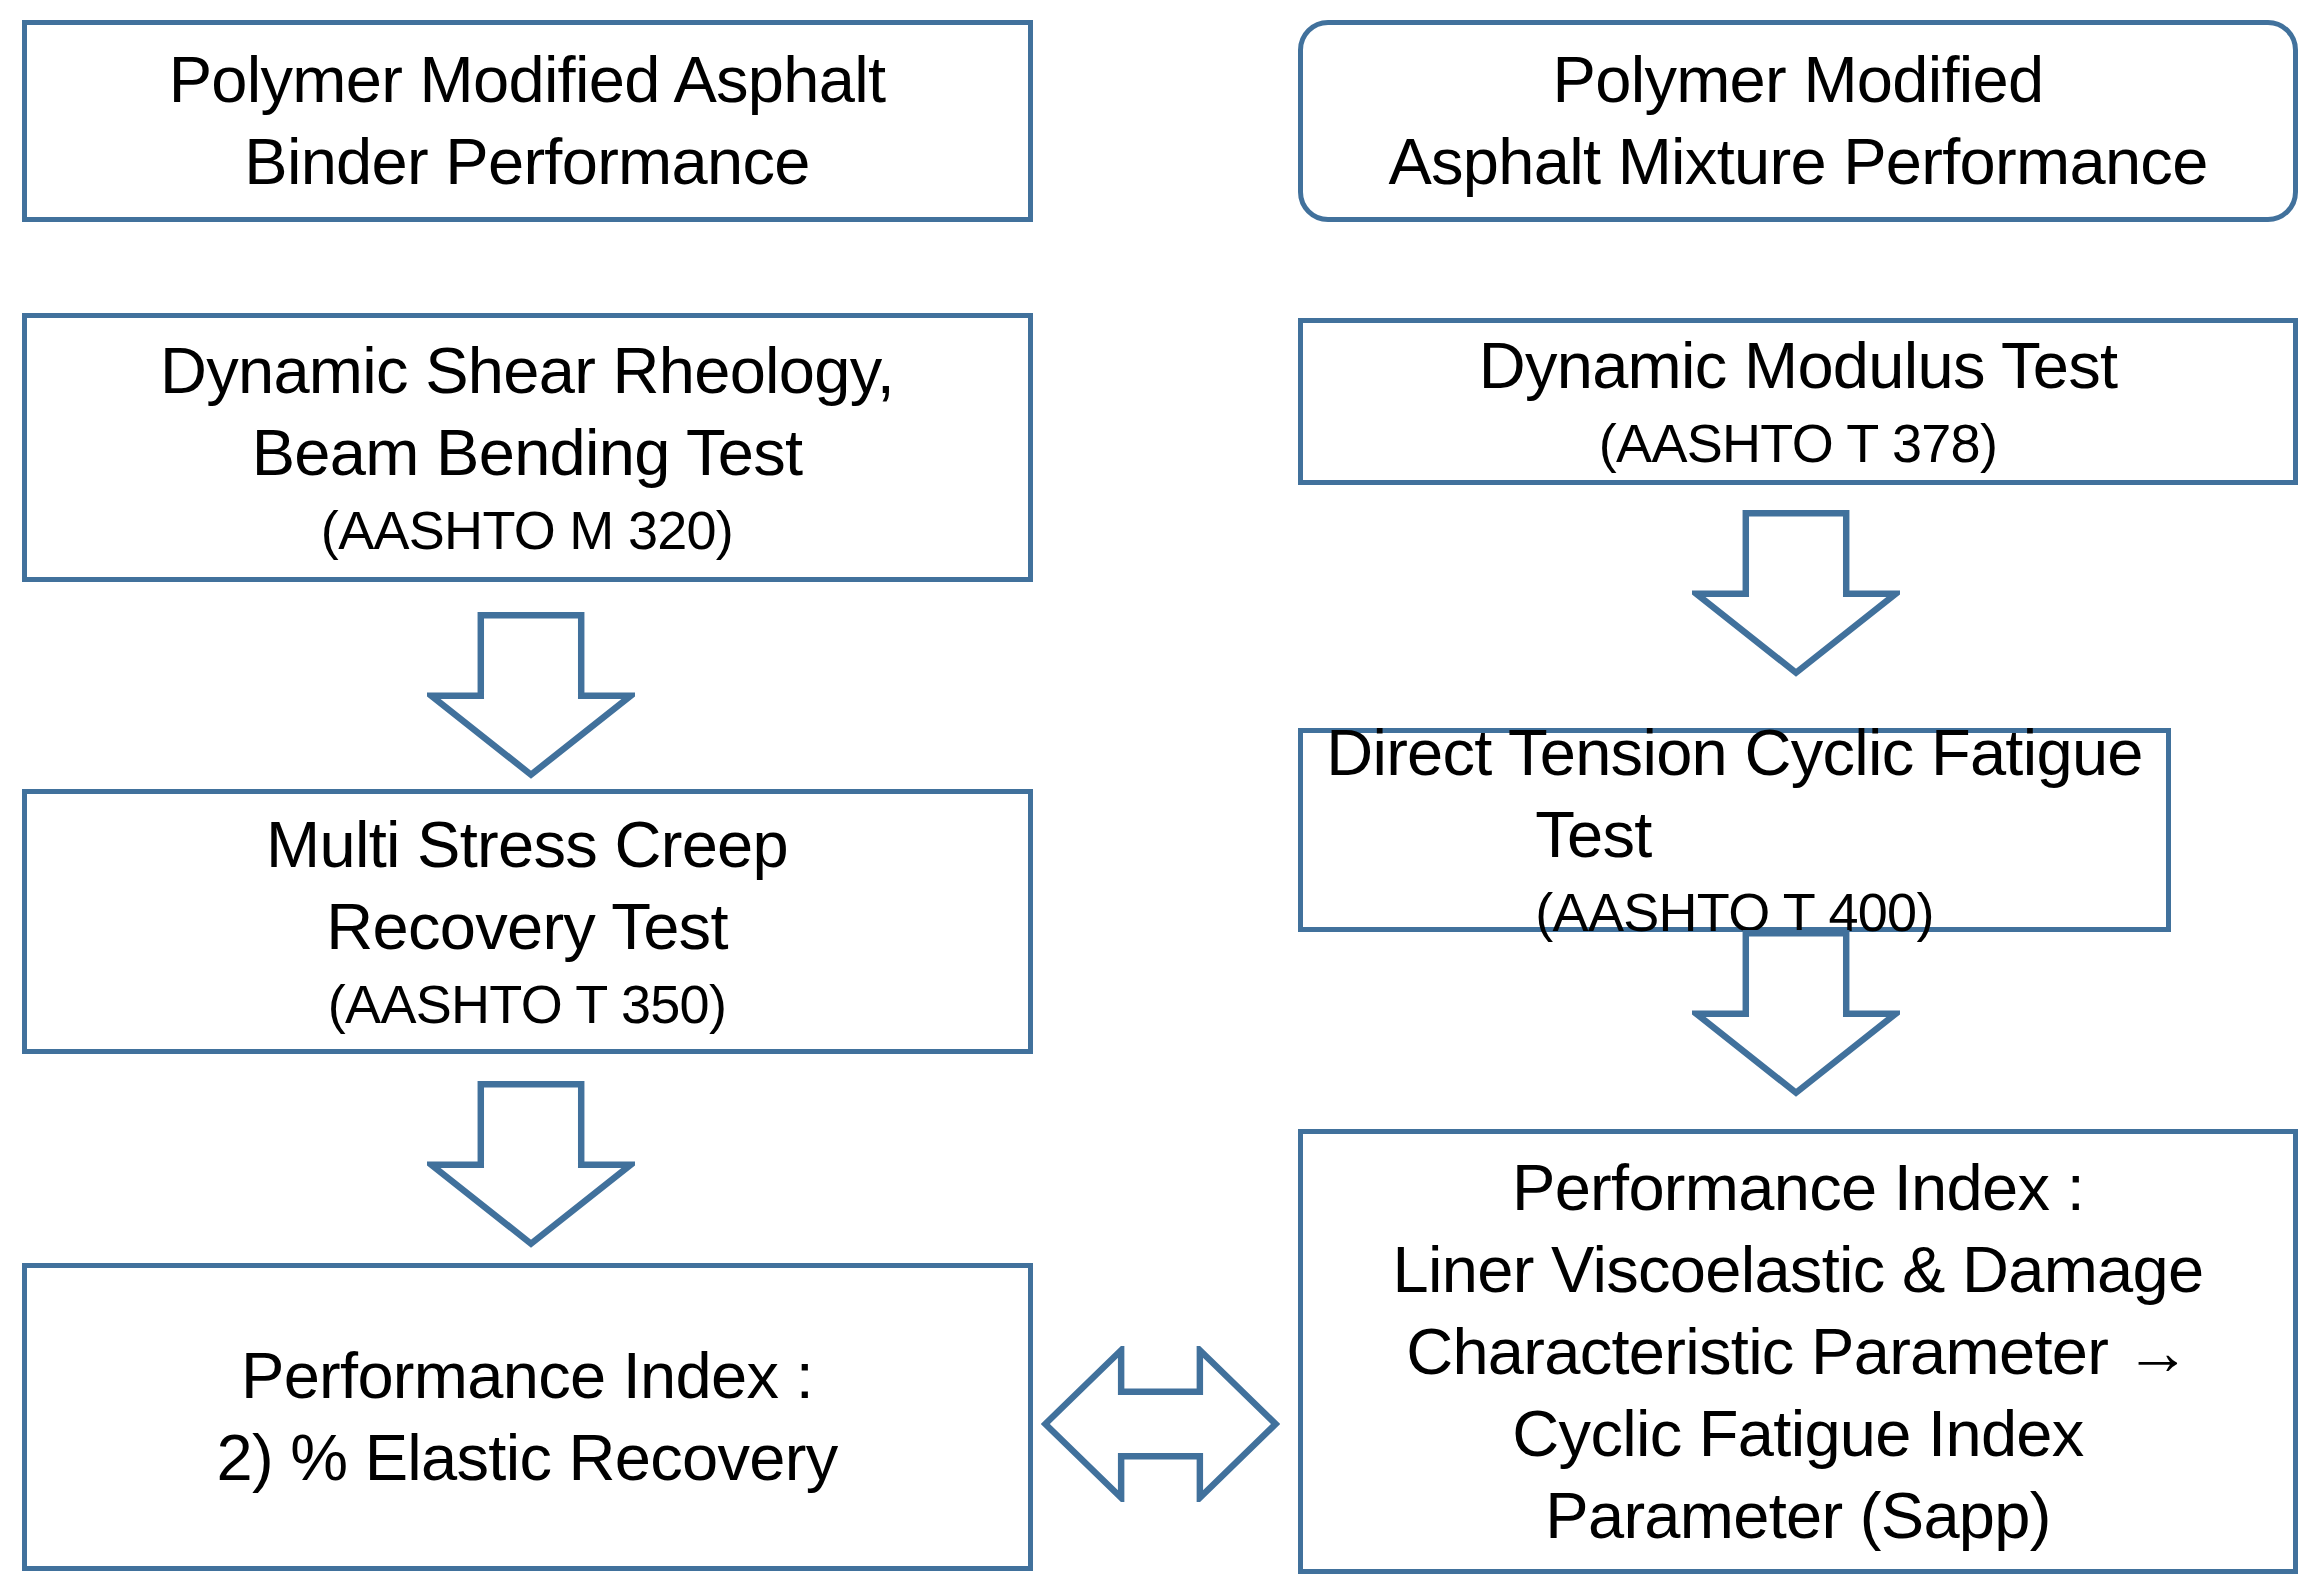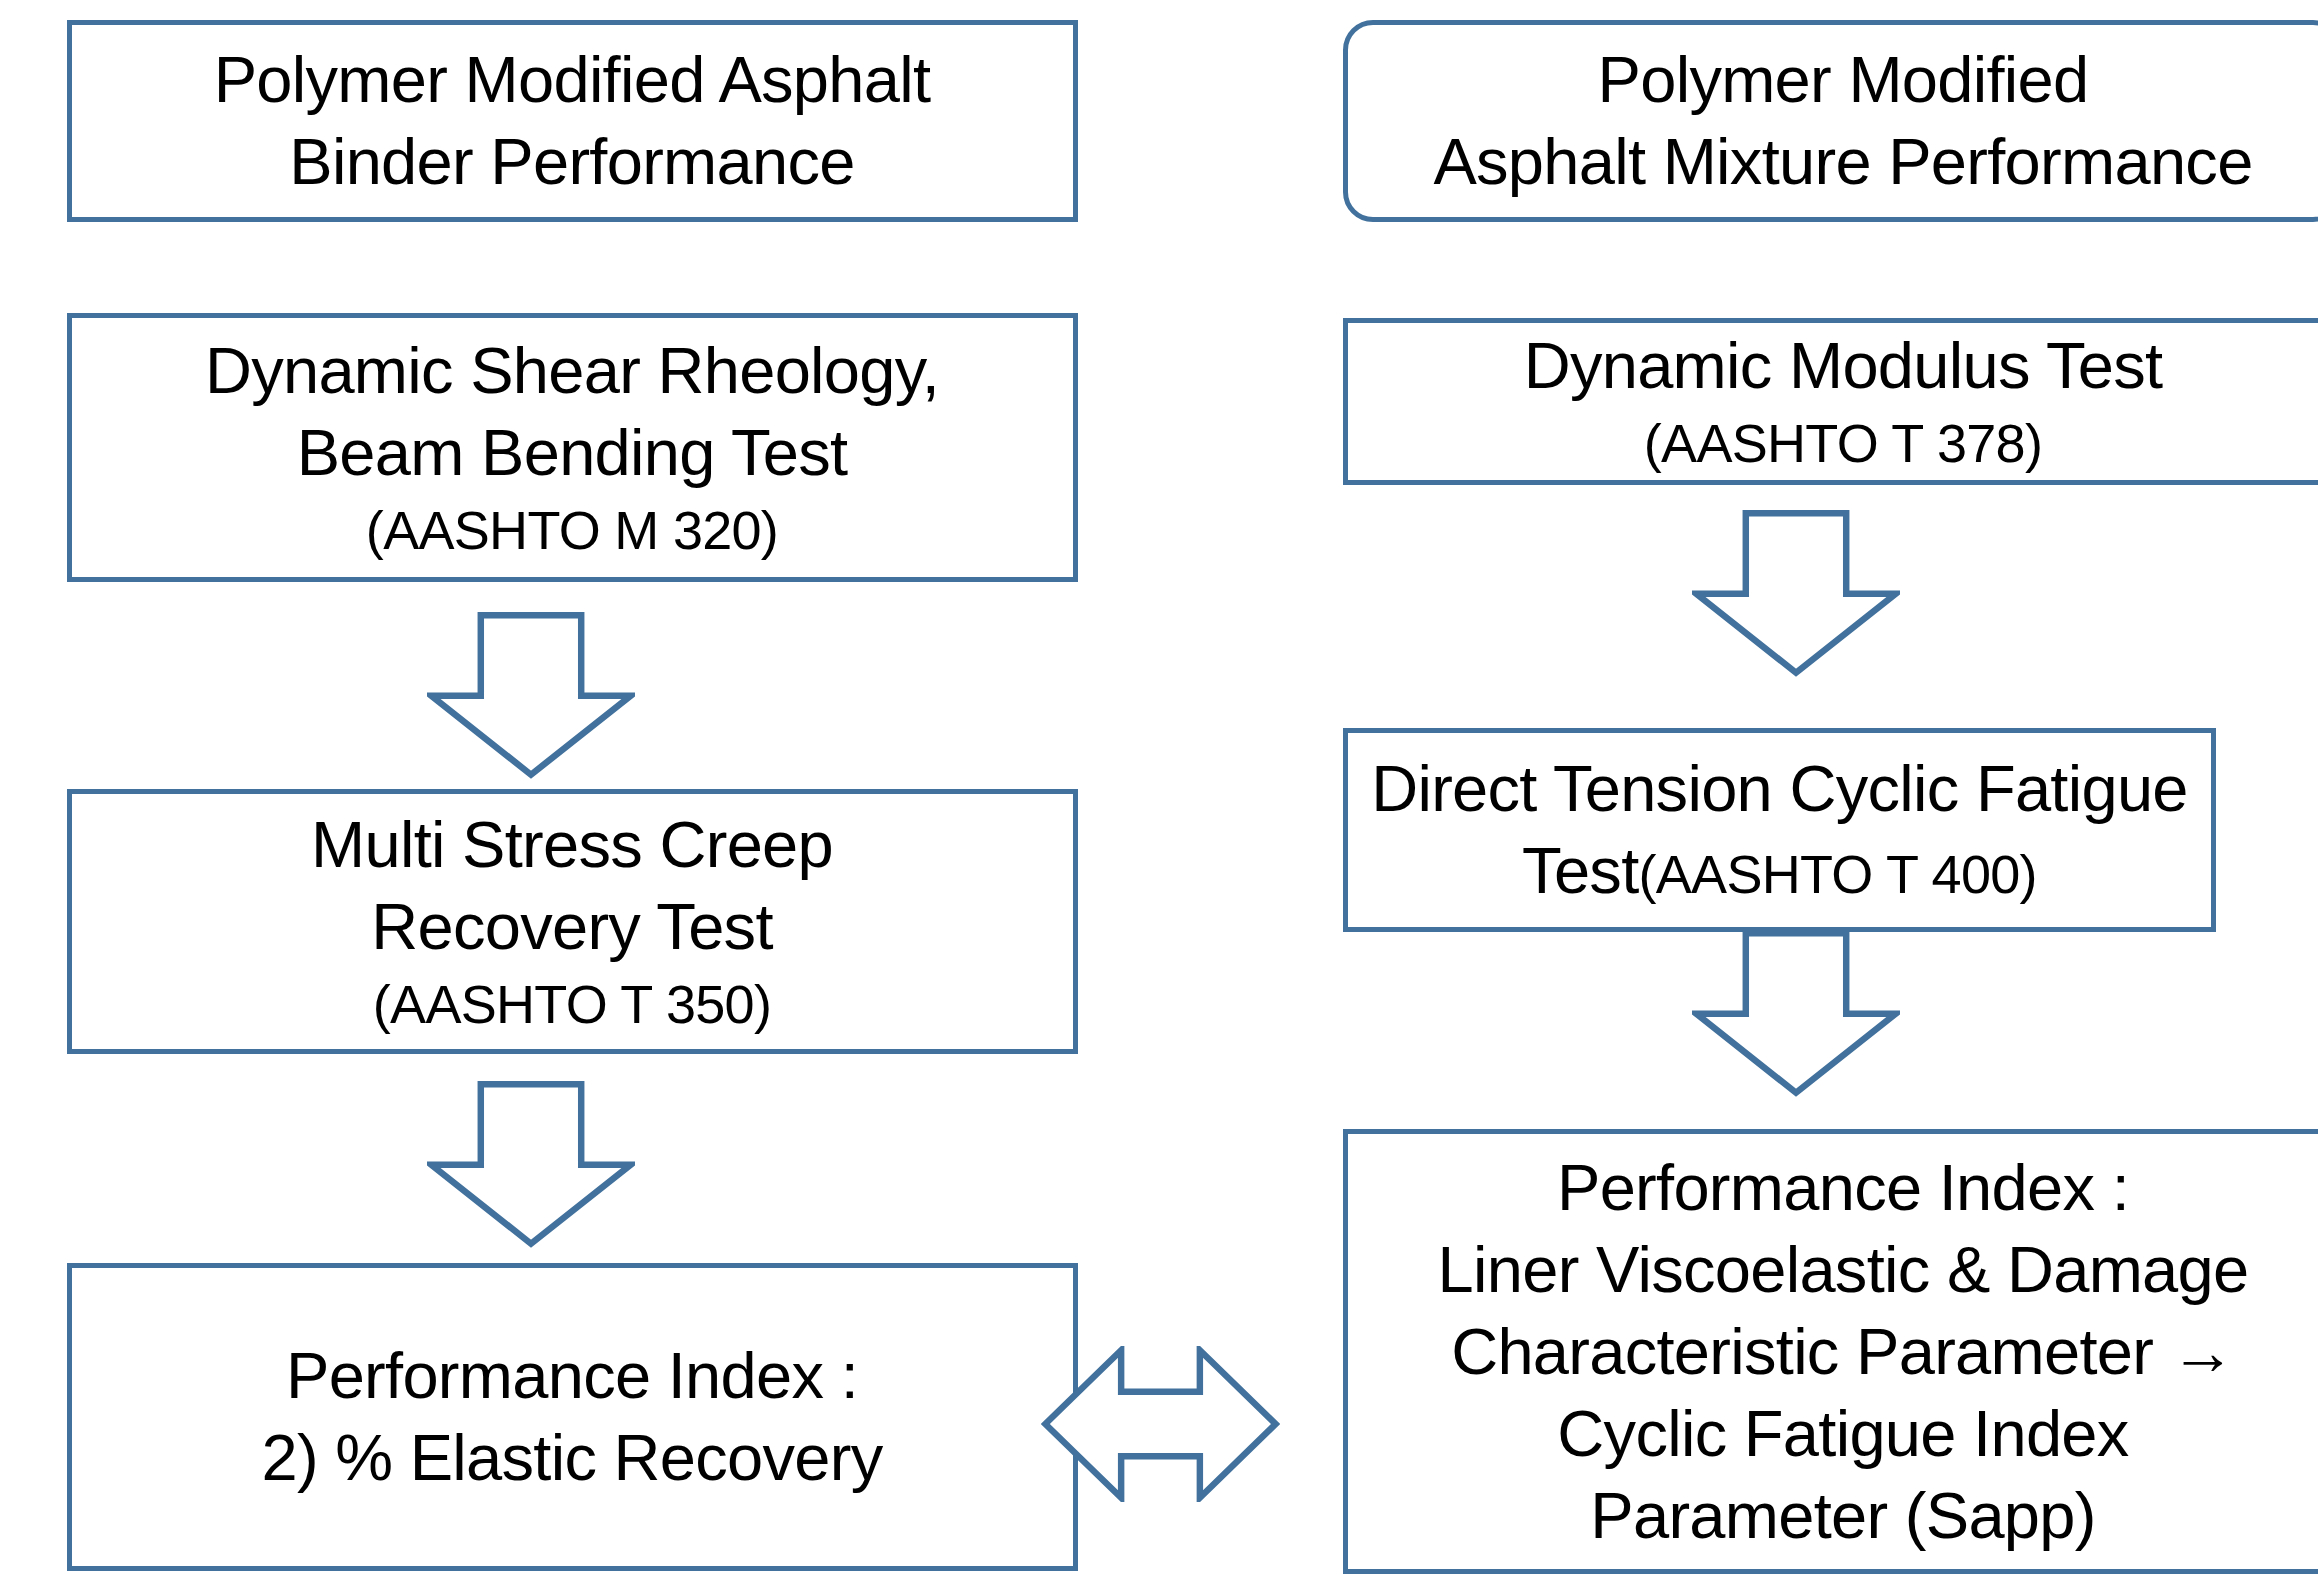--- a/index.html
+++ b/index.html
@@ -17,40 +17,40 @@
 
   .box {
     position: absolute;
     border: 5.7px solid var(--accent);
     background: var(--bg);
     display: flex;
     flex-direction: column;
     align-items: center;
     justify-content: center;
     text-align: center;
-    margin-left: 45px;
   }
 
   .line-lg {
     font-size: 65px;
     line-height: 82px;
     letter-spacing: -0.7px;
     white-space: nowrap;
   }
   .line-sm {
     font-size: 54px;
     line-height: 72px;
     letter-spacing: -0.7px;
     white-space: nowrap;
   }
   .mixed-line {
     display: flex;
     align-items: baseline;
     justify-content: center;
     white-space: pre;
+    flex-direction: column;
   }
 
   .arrow { position: absolute; }
   .arrow svg { display: block; width: 100%; height: 100%; }
 
   
   #box-l1 { left: 21.5px;   top: 20px;   width: 1011px; height: 202px; }
   #box-r1 { left: 1298px; top: 20px;   width: 1000px; height: 202px; border-radius: 30px; }
   #box-l2 { left: 21.5px;   top: 313px;  width: 1011px; height: 269px; }
   #box-r2 { left: 1298px; top: 318px;  width: 1000px; height: 167px; }

